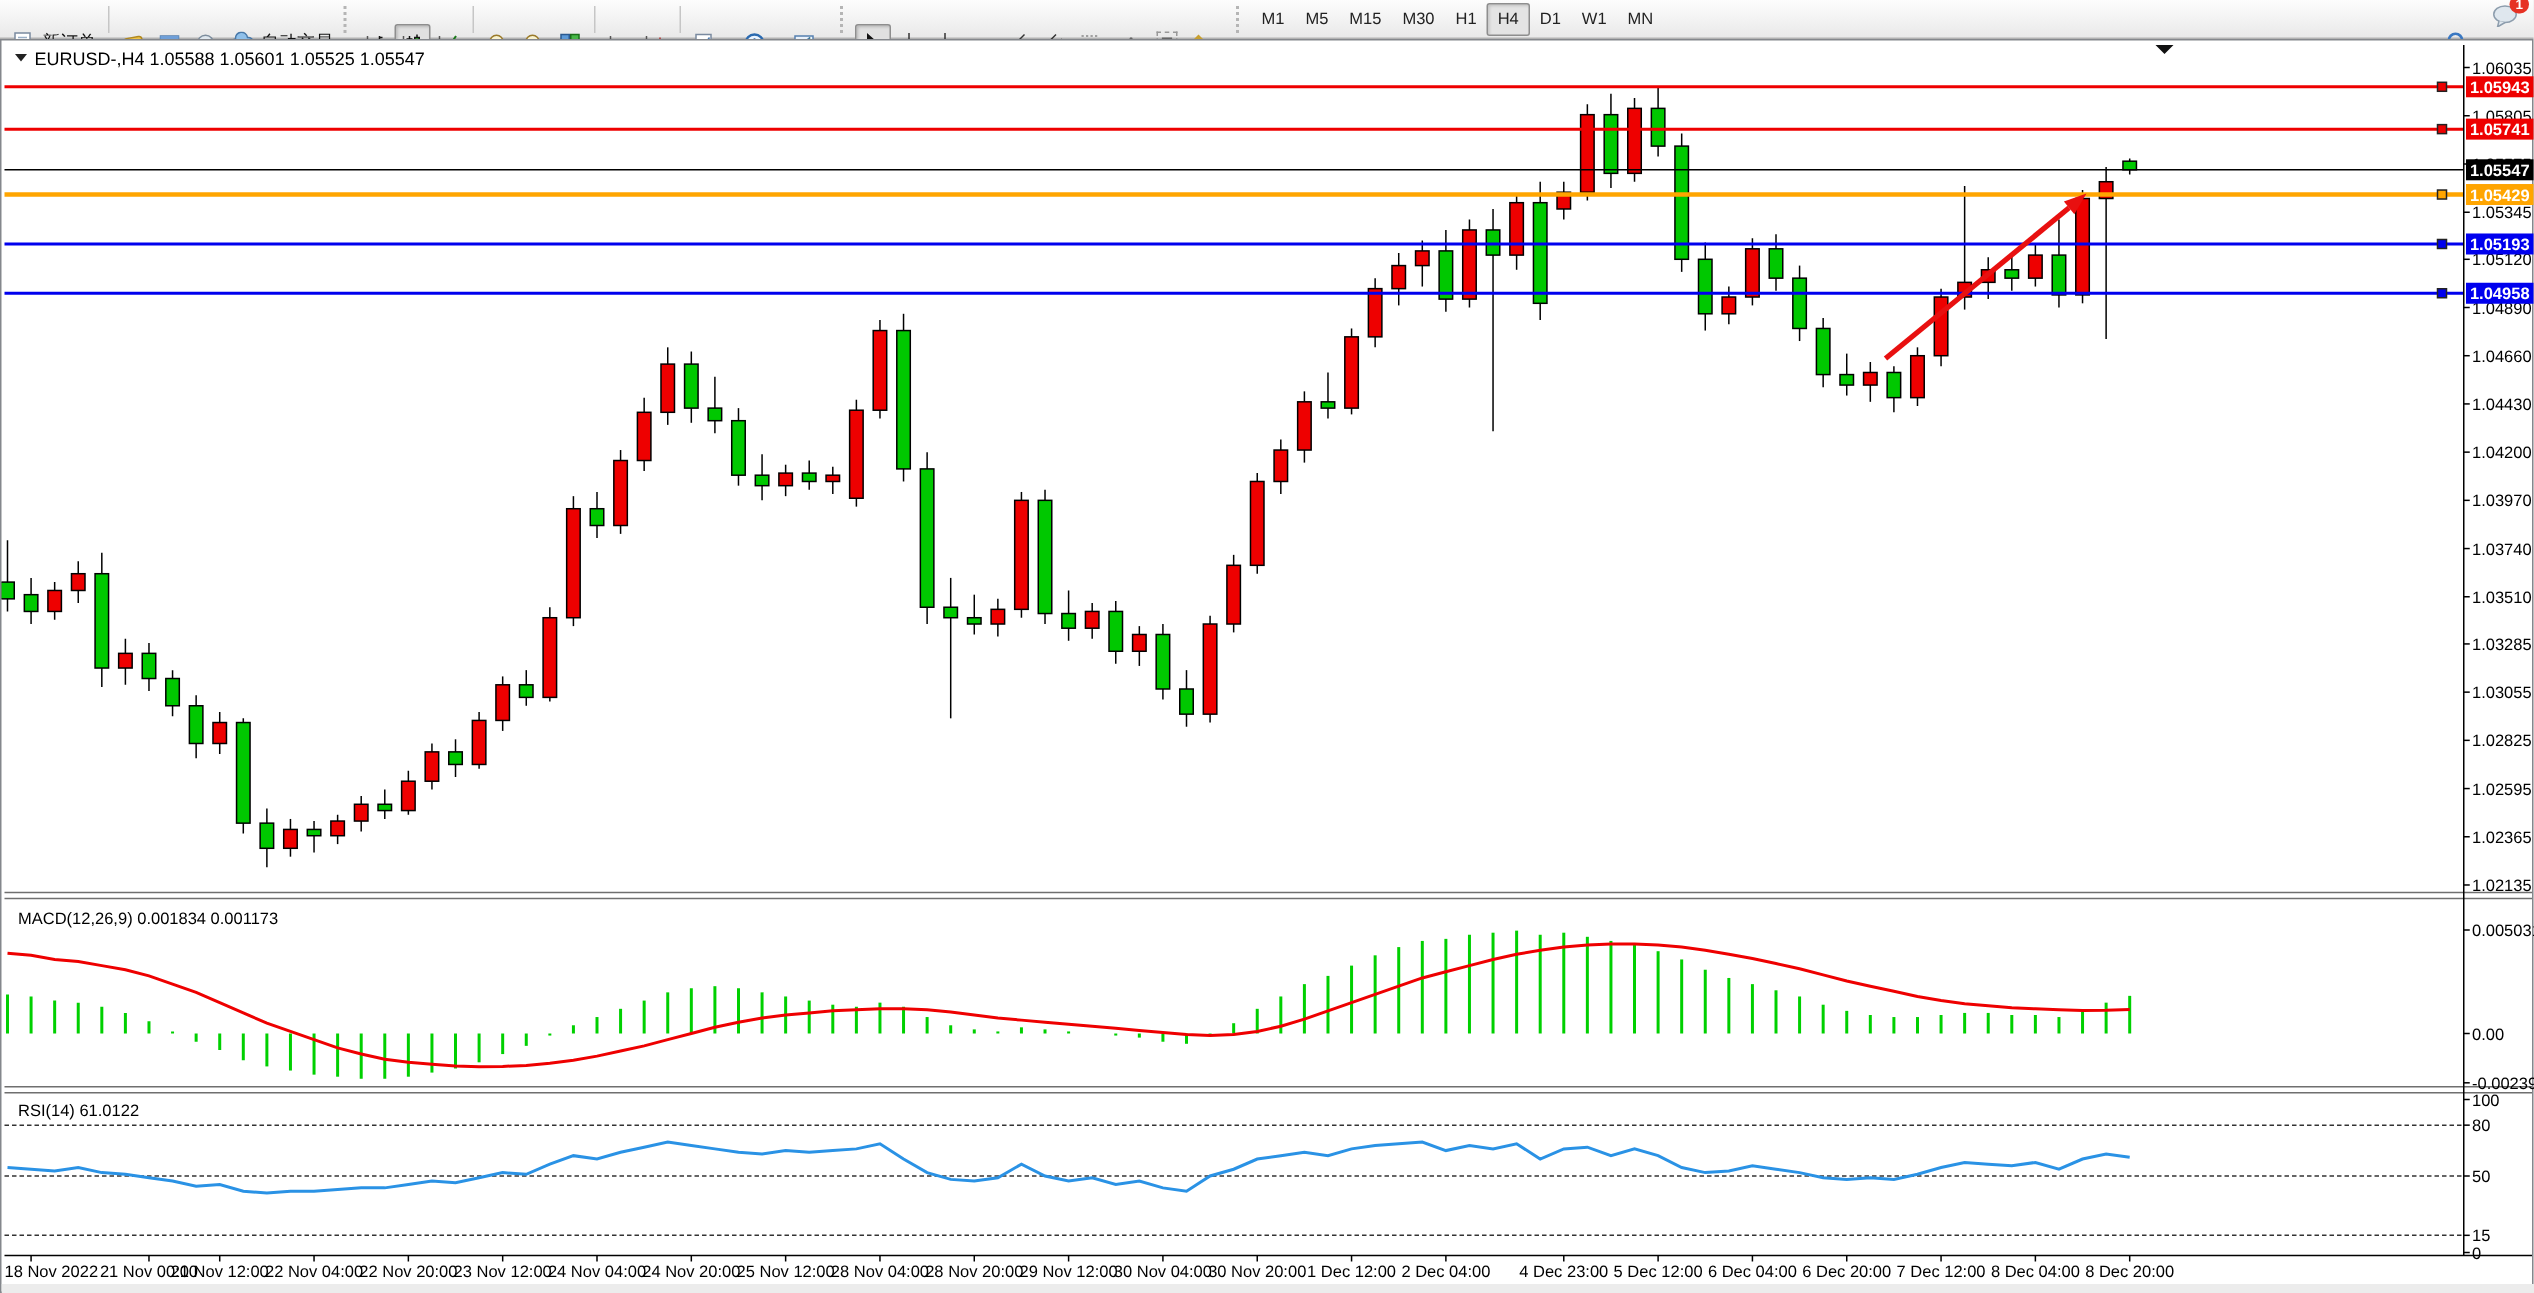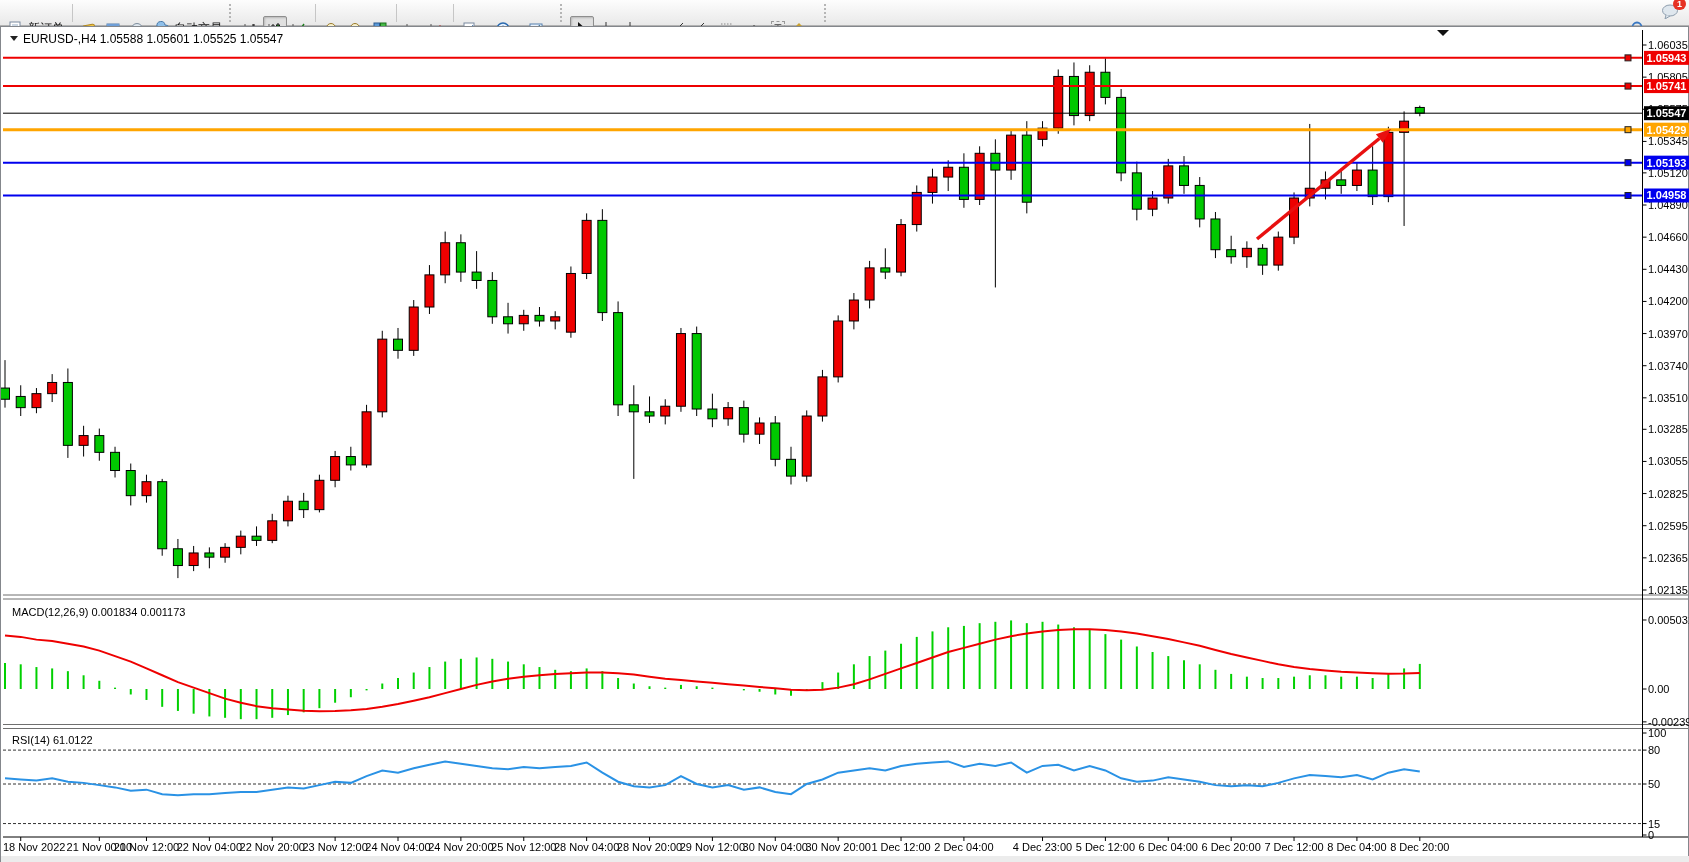--- a/index.html
+++ b/index.html
@@ -197,20 +197,31 @@
     <span style="font-size:12px;color:#666;border:1px dashed #999;padding:0 2px">T</span>
   </div>
   <div class="tb-btn">
     <svg width="14" height="16">
       <polygon points="5,2 9,6 5,10 1,6" fill="#c8a030"></polygon>
       <polygon points="10,7 13,10 10,13 7,10" fill="#4a7ab0"></polygon>
     </svg>
     <span class="caret"></span>
   </div>
   <span class="grip"></span>
+  <div id="tf-container" style="display:flex;align-items:center">
+      <div class="tf-btn">M1</div>
+      <div class="tf-btn">M5</div>
+      <div class="tf-btn">M15</div>
+      <div class="tf-btn">M30</div>
+      <div class="tf-btn">H1</div>
+      <div class="tf-btn pressed">H4</div>
+      <div class="tf-btn">D1</div>
+      <div class="tf-btn">W1</div>
+      <div class="tf-btn">MN</div>
+    </div>
   <div class="tb-right">
     <div class="tb-btn">
       <svg width="17" height="17">
         <circle cx="7" cy="7" r="4.5" fill="none" stroke="#3a78c2" stroke-width="1.8"></circle>
         <path d="M10.5 10.5L15 15" stroke="#3a78c2" stroke-width="2.2"></path>
       </svg>
     </div>
     <div class="chat-wrap">
       <svg width="18" height="16">
         <ellipse cx="9" cy="7.5" rx="7.5" ry="5.5" fill="#dfe7ee" stroke="#8d9dad"></ellipse>

